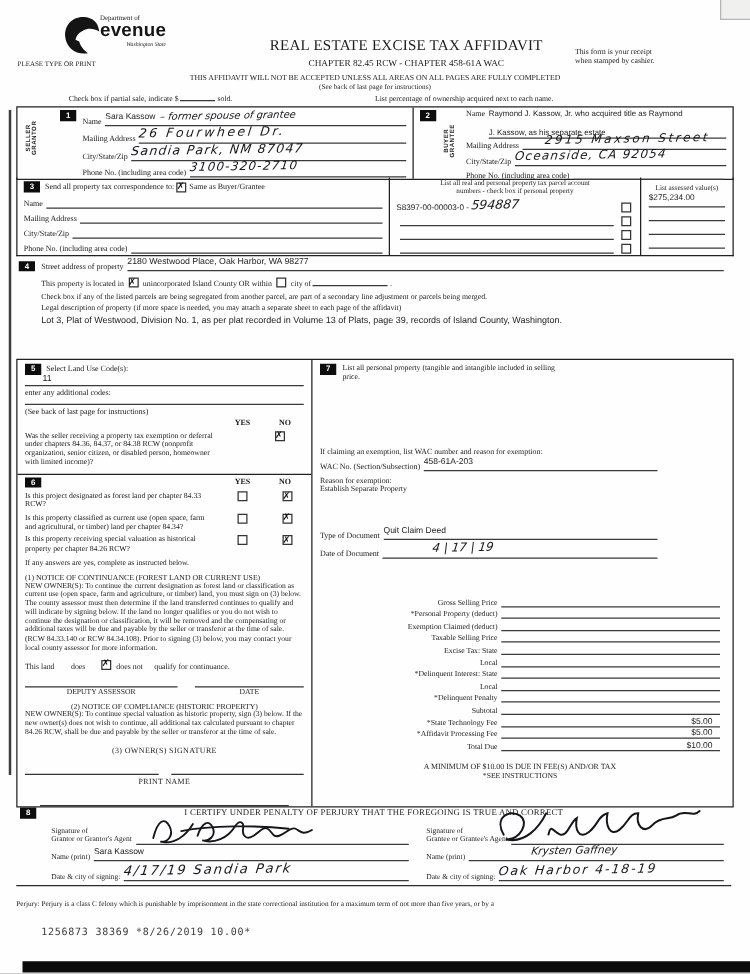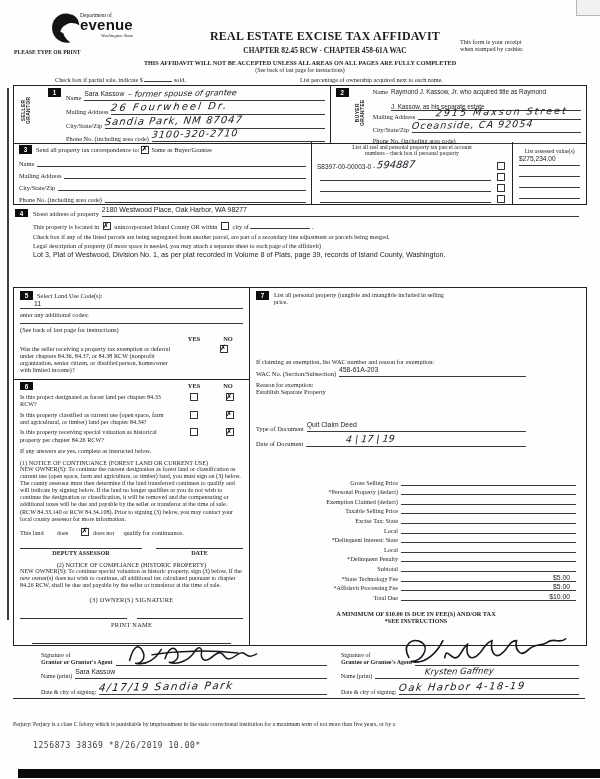--- a/index.html
+++ b/index.html
@@ -3,21 +3,21 @@
 <meta charset="utf-8">
 <style>
   html,body{margin:0;padding:0;background:#888;}
   .page{position:relative;width:600px;height:779px;background:#fefefe;overflow:hidden;
         font-family:"Liberation Serif",serif;color:#1c1c1c;}
   .abs{position:absolute;}
   .lbl{font-family:"Liberation Serif",serif;font-size:6.4px;color:#1b1b1b;white-space:nowrap;}
   .typed{font-family:"Liberation Sans",sans-serif;font-size:6.8px;color:#232323;}
   .hand{font-family:"DejaVu Sans",sans-serif;font-style:italic;font-weight:500;color:#17171f;
         display:inline-block;transform:skewX(-8deg) rotate(-1deg);line-height:1;}
-  .bold{font-weight:bold;}
+  .bold{font-weight:normal;}
   .ctr{text-align:center;}
   .numbox{display:inline-block;background:#0d0d0d;color:#fff;font-family:"Liberation Sans",sans-serif;
         font-size:6.3px;font-weight:bold;width:13px;height:8.5px;text-align:center;line-height:9px;flex:none;}
   .cb{display:inline-block;width:6px;height:6px;border:1px solid #333;position:relative;
         vertical-align:-1px;margin:0 2px;flex:none;background:#fff;}
   .cb .mk{position:absolute;top:-2.5px;left:-1px;font-size:7.5px;color:#101010;
         font-family:"DejaVu Sans",sans-serif;font-style:normal;}
   .row{display:flex;align-items:flex-end;}
   .fill{flex:1;border-bottom:1px solid #3a3a3a;margin-left:3px;min-height:8px;position:relative;
         white-space:nowrap;}
@@ -224,21 +224,21 @@
       <span>This property is located in</span>
       <span class="cb"><span class="mk">✗</span></span>
       <span>unincorporated Island County OR within</span>
       <span class="cb"></span>
       <span>city of</span>
       <span class="uline" style="width:60px;"></span>
       <span>.</span>
     </div>
     <div style="margin:3px 0 0 20px;font-size:6.2px;">Check box if any of the listed parcels are being segregated from another parcel, are part of a secondary line adjustment or parcels being merged.</div>
     <div style="margin:2px 0 0 20px;font-size:6.2px;">Legal description of property (if more space is needed, you may attach a separate sheet to each page of the affidavit)</div>
-    <div class="typed" style="margin:2px 0 0 20px;font-size:7.2px;width:530px;line-height:8.6px;">Lot 3, Plat of Westwood, Division No. 1, as per plat recorded in Volume 8 of Plats, page 39, records of Island County, Washington.</div>
+    <div class="typed" style="margin:2px 0 0 20px;font-size:7.2px;width:530px;line-height:8.6px;">Lot 3, Plat of Westwood, Division No. 1, as per plat recorded in Volume 13 of Plats, page 39, records of Island County, Washington.</div>
   </div>
 
   <div class="abs box" style="left:13px;top:287px;width:572px;height:357px;display:flex;">
 
     <div style="width:223px;border-right:1px solid #222;padding:3px 6px;">
       <div class="row" style="align-items:center;">
         <span class="numbox">5</span>
         <span class="lbl" style="margin-left:4px;">Select Land Use Code(s):</span>
       </div>
       <div class="typed" style="margin-left:14px;font-size:7px;">11</div>
@@ -439,20 +439,24 @@
               <span class="feeval">$10.00</span>
             </span>
           </div>
         <div class="ctr bold" style="font-size:6.3px;margin-top:9px;">A MINIMUM OF $10.00 IS DUE IN FEE(S) AND/OR TAX</div>
         <div class="ctr bold" style="font-size:6.1px;margin-top:1px;">*SEE INSTRUCTIONS</div>
       </div>
     </div>
   </div>
 
   <div class="abs" style="left:13px;top:646px;width:572px;">
+    <div style="position:relative;height:10px;">
+      <span class="numbox abs" style="left:3px;top:0;">8</span>
+      <div class="ctr bold" style="font-size:7px;letter-spacing:.2px;">I CERTIFY UNDER PENALTY OF PERJURY THAT THE FOREGOING IS TRUE AND CORRECT</div>
+    </div>
     <div style="display:flex;margin-top:2px;">
       <div style="width:286px;padding:0 8px 0 28px;">
         <div class="row" style="position:relative;height:18px;">
           <span style="font-size:6px;line-height:6.8px;">
             <span>Signature of</span><br>
             <span class="bold">Grantor or Grantor's Agent</span>
           </span>
           <span class="fill">
             <svg class="abs" style="left:8px;bottom:-3px;" width="140" height="30" viewBox="0 0 150 32">
               <g fill="none" stroke="#15151c" stroke-width="1.6" stroke-linecap="round">

